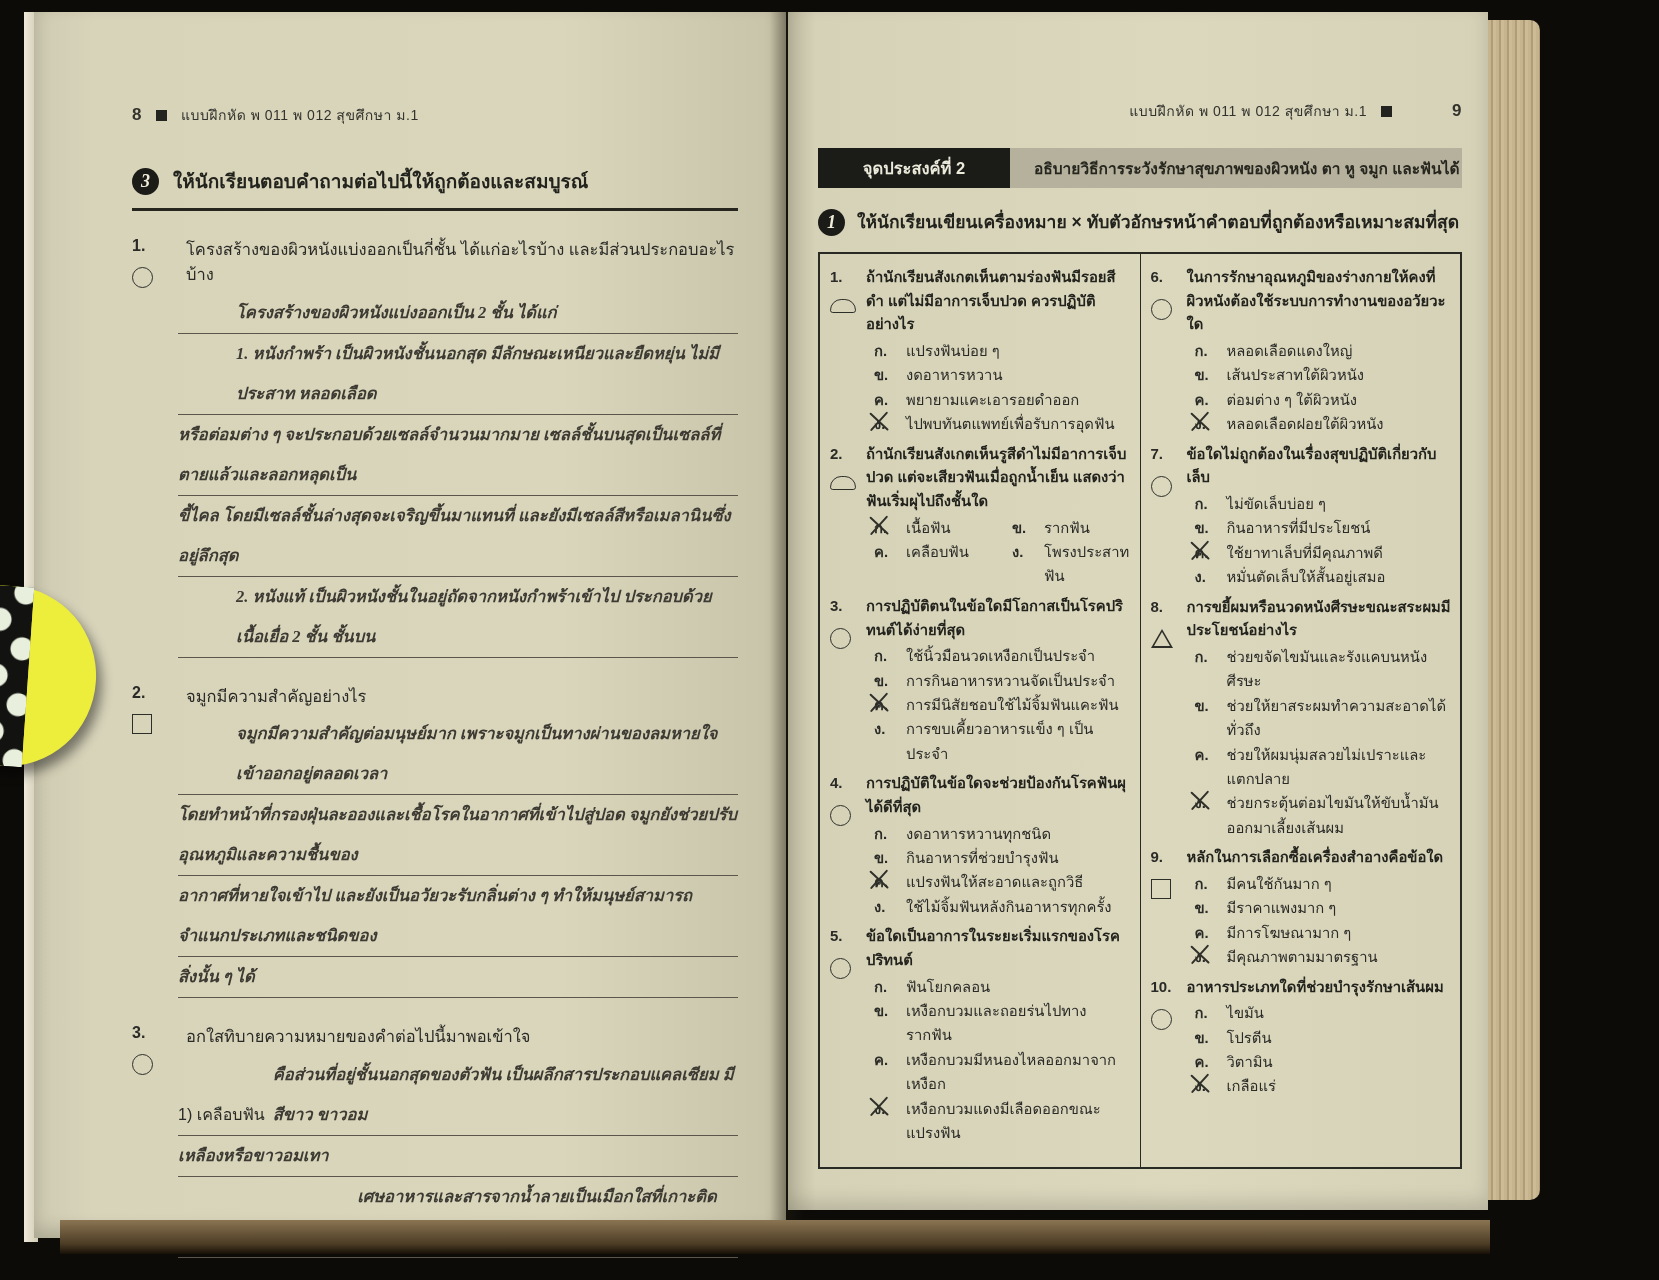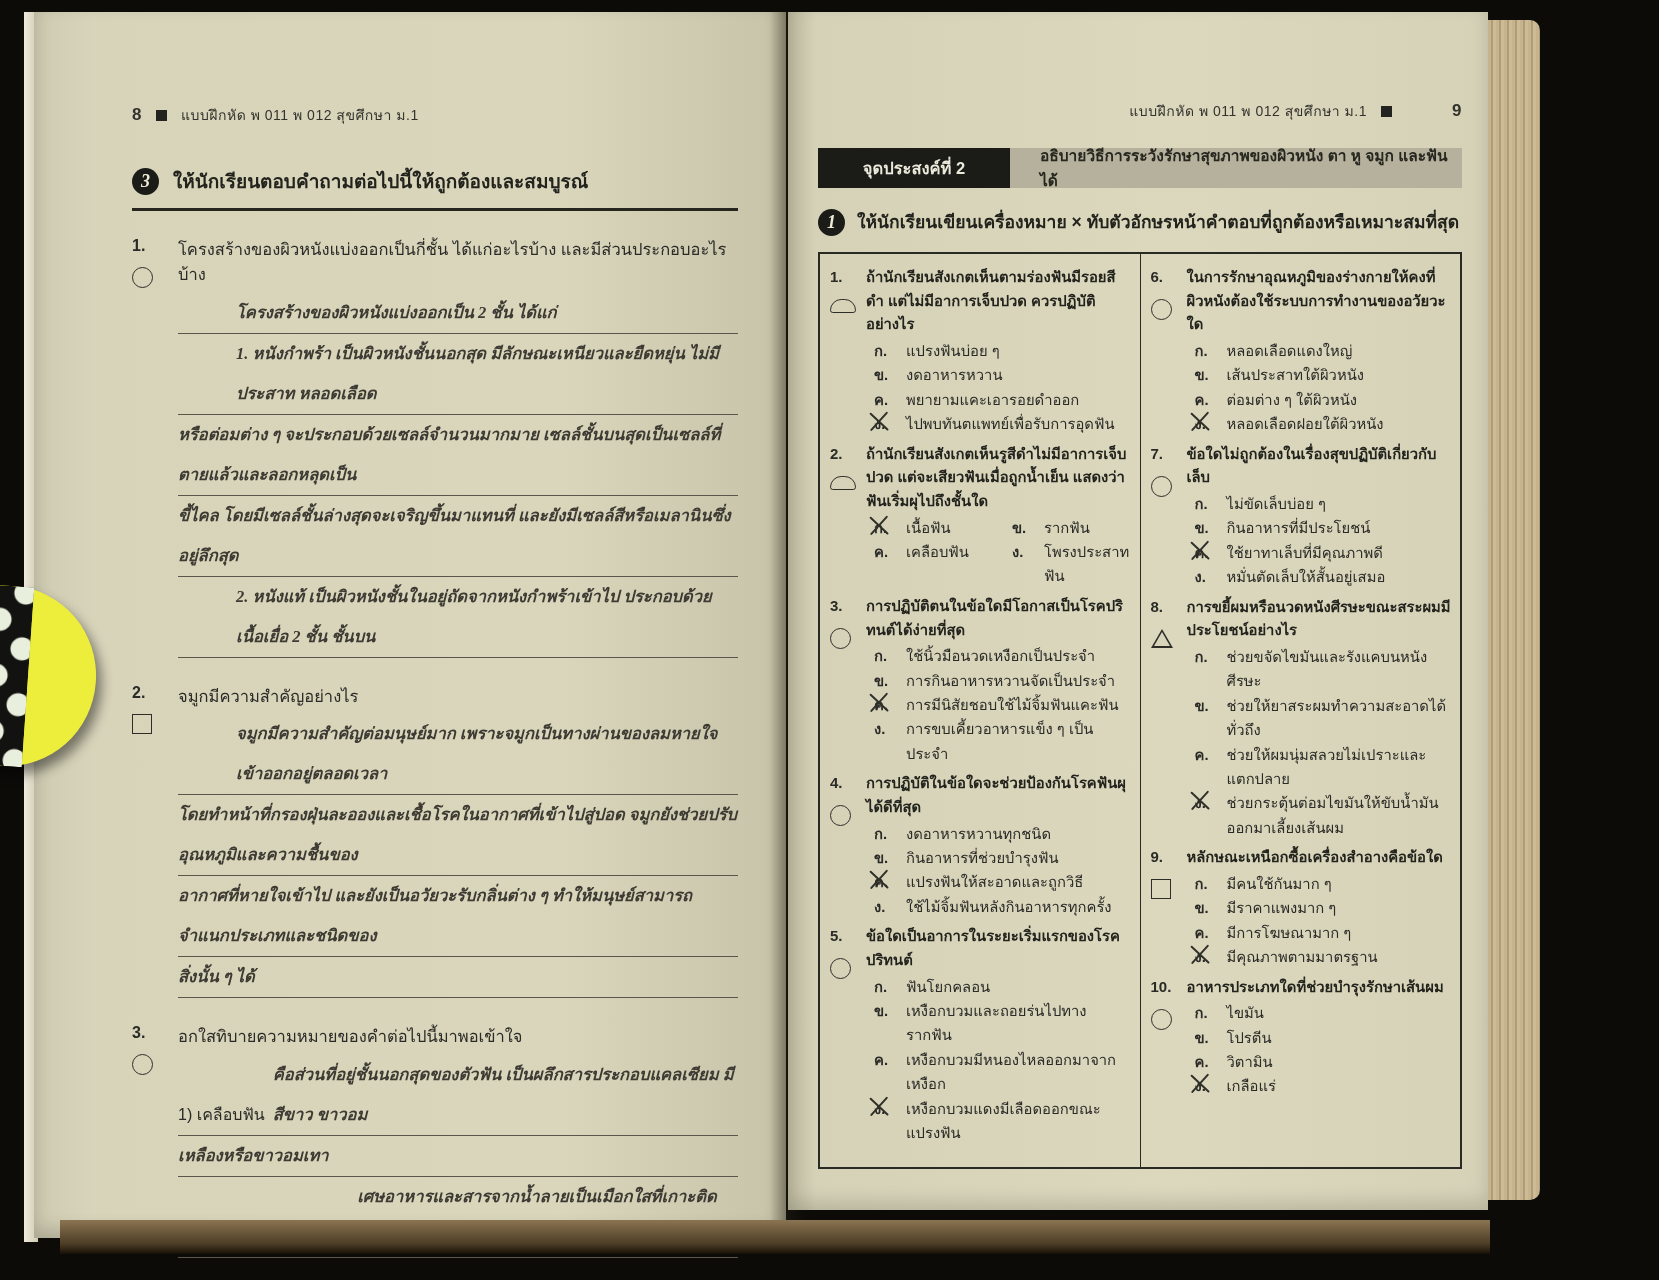--- a/index.html
+++ b/index.html
@@ -62,37 +62,37 @@
 
   
   #left-page .inner{padding:92px 48px 0 98px;}
   #left-sec{display:flex;align-items:center;gap:14px;margin-top:40px;padding-bottom:12px;
     border-bottom:3px solid #26261f;}
   #left-sec .t{font-size:19px;font-weight:bold;color:#23231d;}
   .lq{display:flex;margin-top:26px;}
   .lgut{width:46px;flex:0 0 auto;display:flex;flex-direction:column;align-items:flex-start;gap:8px;}
   .lgut .qnum{font-size:16px;font-weight:bold;}
   .lbody{flex:1;}
-  .lbody .qtext{margin:0 0 6px 0;font-size:16.5px;line-height:1.5;}
+  .lbody .qtext{margin:0 0 6px 8px;font-size:16.5px;line-height:1.5;}
   .hwline{display:flex;align-items:flex-end;min-height:40px;line-height:40px;
     border-bottom:1.4px solid #5a564c;}
   .hwline .hlabel{font-size:16px;white-space:nowrap;padding-right:8px;}
   .hwline .htext{flex:1;font-family:"Liberation Serif",serif;font-style:italic;font-weight:bold;
     font-size:16.5px;color:#3c3a32;}
   .hwline .htext.ind{padding-left:58px;}
 
   
   #right-page .inner{padding:88px 26px 0 30px;}
   #rp-hdr{justify-content:flex-end;}
   #rp-hdr .gap{width:46px;}
   #objective{display:flex;margin-top:26px;height:40px;}
   #objective .blackbox{background:#1b1b18;color:#eceadb;font-weight:bold;font-size:16.5px;
     display:flex;align-items:center;justify-content:center;min-width:168px;padding:0 12px;}
   #objective .graybar{flex:1;background:#b5b19c;color:#26261f;font-weight:bold;font-size:15.5px;
-    display:flex;align-items:center;padding-left:30px;}
+    display:flex;align-items:center;padding-left:24px;}
   #instruction{display:flex;align-items:center;gap:12px;margin-top:20px;font-size:17.5px;
     font-weight:bold;color:#23231d;}
   #mcq-box{margin-top:16px;border:2.2px solid #2a2a24;display:flex;}
   .mcq-col{width:50%;padding:12px 8px 16px 10px;}
   .mcq-col.second{border-left:1.6px solid #2a2a24;}
   .rq{display:flex;margin-bottom:6px;}
   .rgut{width:36px;flex:0 0 auto;display:flex;flex-direction:column;align-items:flex-start;
     padding-top:2px;gap:10px;}
   .rgut .qnum{font-size:15px;font-weight:bold;}
   .rbody{flex:1;font-size:14.8px;line-height:1.6;}
@@ -429,21 +429,21 @@
                   </div>
                 </div>
               </div>
             </div>
             <div class="rq">
               <div class="rgut">
                 <span class="qnum">9.</span>
                 <span class="marker m-square"></span>
               </div>
               <div class="rbody">
-                <p class="qtext">หลักษณะเหนือกซื้อเครื่องสำอางคือข้อใด</p>
+                <p class="qtext">หลักในการเลือกซื้อเครื่องสำอางคือข้อใด</p>
                 <div class="choices">
                   <div class="choice">
                     <span class="lw">ก.</span>
                     <span class="ct">มีคนใช้กันมาก ๆ</span>
                   </div>
                   <div class="choice">
                     <span class="lw">ข.</span>
                     <span class="ct">มีราคาแพงมาก ๆ</span>
                   </div>
                   <div class="choice">

